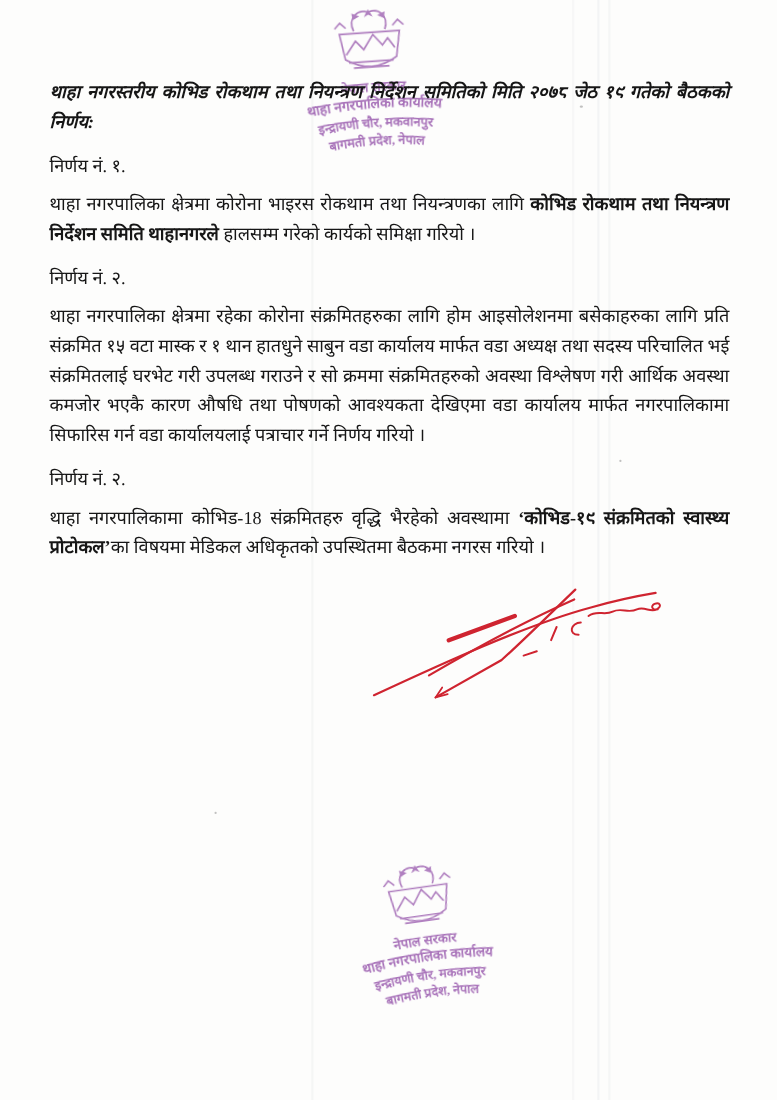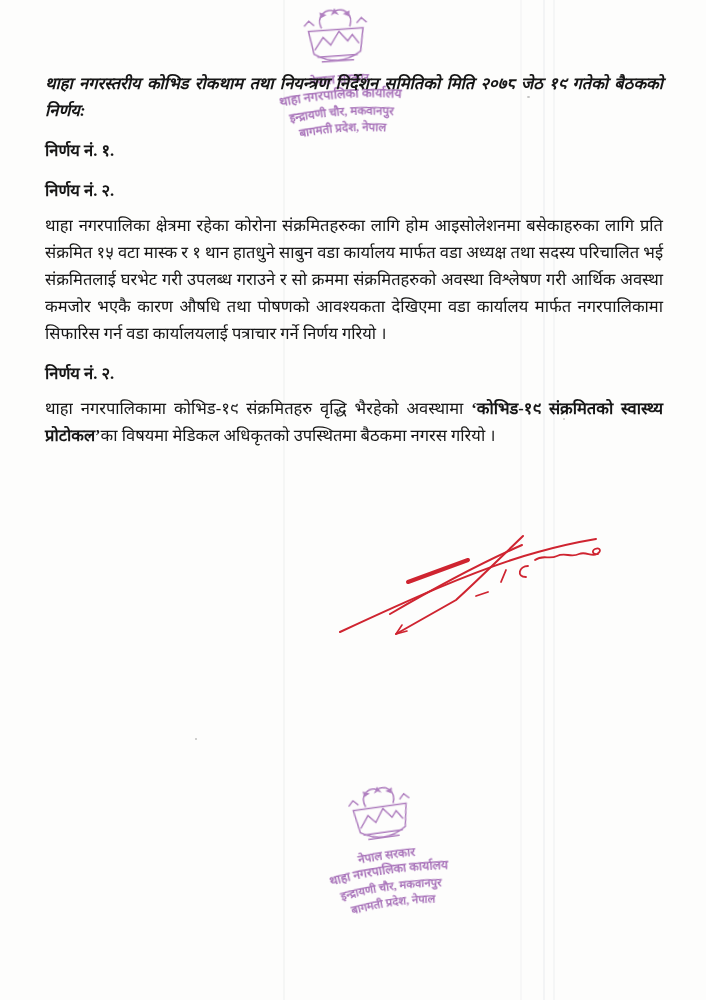--- a/index.html
+++ b/index.html
@@ -18,21 +18,21 @@
   .scanline.l2{left:520px;background:rgba(90,110,130,0.04);}
   .scanline.l3{left:543px;background:rgba(90,110,130,0.06);}
   .scanline.l4{left:553px;background:rgba(90,110,130,0.05);}
 
   .content{
     position:absolute;left:45px;top:70px;width:618px;
     font-size:16.5px;line-height:27px;
     text-align:justify;
   }
   .doc-title{font-weight:700;margin:0 0 0 0;font-style:italic;}
-  .decision-heading{font-weight:700;margin:13px 0 0 0;}
+  .decision-heading{font-weight:400;margin:13px 0 0 0;}
   .decision-body{margin:8px 0 0 0;}
   .decision-body .b{font-weight:700;}
 
   .stamp{
     position:absolute;
     pointer-events:none;
     filter:blur(0.35px);
     opacity:0.88;
   }
   .stamp--top{left:236px;top:0px;width:206px;height:152px;transform:rotate(-4deg);}
@@ -88,26 +88,27 @@
         <text font-size="11.5"><textPath href="#t1c" startOffset="50%">इन्द्रायणी चौर, मकवानपुर</textPath></text>
         <text font-size="11.5"><textPath href="#t1d" startOffset="50%">बागमती प्रदेश, नेपाल</textPath></text>
       </g>
     </svg>
   </div>
 
   <div class="content">
     <p class="doc-title">थाहा नगरस्तरीय कोभिड रोकथाम तथा नियन्त्रण निर्देशन समितिको मिति २०७८ जेठ १९ गतेको बैठकको निर्णय:</p>
 
     <p class="decision-heading">निर्णय नं. १.</p>
+    <p class="decision-body"><span>थाहा नगरपालिका क्षेत्रमा कोरोना भाइरस रोकथाम तथा नियन्त्रणका लागि </span><span class="b">कोभिड रोकथाम तथा नियन्त्रण निर्देशन समिति थाहानगरले</span><span> हालसम्म गरेको कार्यको समिक्षा गरियो ।</span></p>
 
     <p class="decision-heading">निर्णय नं. २.</p>
     <p class="decision-body"><span>थाहा नगरपालिका क्षेत्रमा रहेका कोरोना संक्रमितहरुका लागि होम आइसोलेशनमा बसेकाहरुका लागि प्रति संक्रमित १५ वटा मास्क र १ थान हातधुने साबुन वडा कार्यालय मार्फत वडा अध्यक्ष तथा सदस्य परिचालित भई संक्रमितलाई घरभेट गरी उपलब्ध गराउने र सो क्रममा संक्रमितहरुको अवस्था विश्लेषण गरी आर्थिक अवस्था कमजोर भएकै कारण औषधि तथा पोषणको आवश्यकता देखिएमा वडा कार्यालय मार्फत नगरपालिकामा सिफारिस गर्न वडा कार्यालयलाई पत्राचार गर्ने निर्णय गरियो ।</span></p>
 
     <p class="decision-heading">निर्णय नं. २.</p>
-    <p class="decision-body"><span>थाहा नगरपालिकामा कोभिड-१९ संक्रमितहरु वृद्धि भैरहेको अवस्थामा </span><span class="b">‘कोभिड-१९ संक्रमितको स्वास्थ्य प्रोटोकल’</span><span>का विषयमा मेडिकल अधिकृतको उपस्थितमा बैठकमा नगरस गरियो ।</span></p>
+    <p class="decision-body"><span>थाहा नगरपालिकामा कोभिड-18 संक्रमितहरु वृद्धि भैरहेको अवस्थामा </span><span class="b">‘कोभिड-१९ संक्रमितको स्वास्थ्य प्रोटोकल’</span><span>का विषयमा मेडिकल अधिकृतको उपस्थितमा बैठकमा नगरस गरियो ।</span></p>
   </div>
 
   <div class="signature">
     <svg viewBox="0 0 270 132">
       <g stroke="#cf2430" fill="none" stroke-width="2" stroke-linecap="round">
         <path d="M2,112 C60,85 140,48 200,32 C225,25 246,21 258,19"></path>
         <path d="M52,94 C100,66 150,40 184,25"></path>
         <path d="M185,16 C160,40 136,64 118,80 L58,114"></path>
         <path d="M58,114 l11,-3 m-11,3 l6,-9" stroke-width="1.6"></path>
         <path d="M70,62 L130,40" stroke-width="4"></path>

